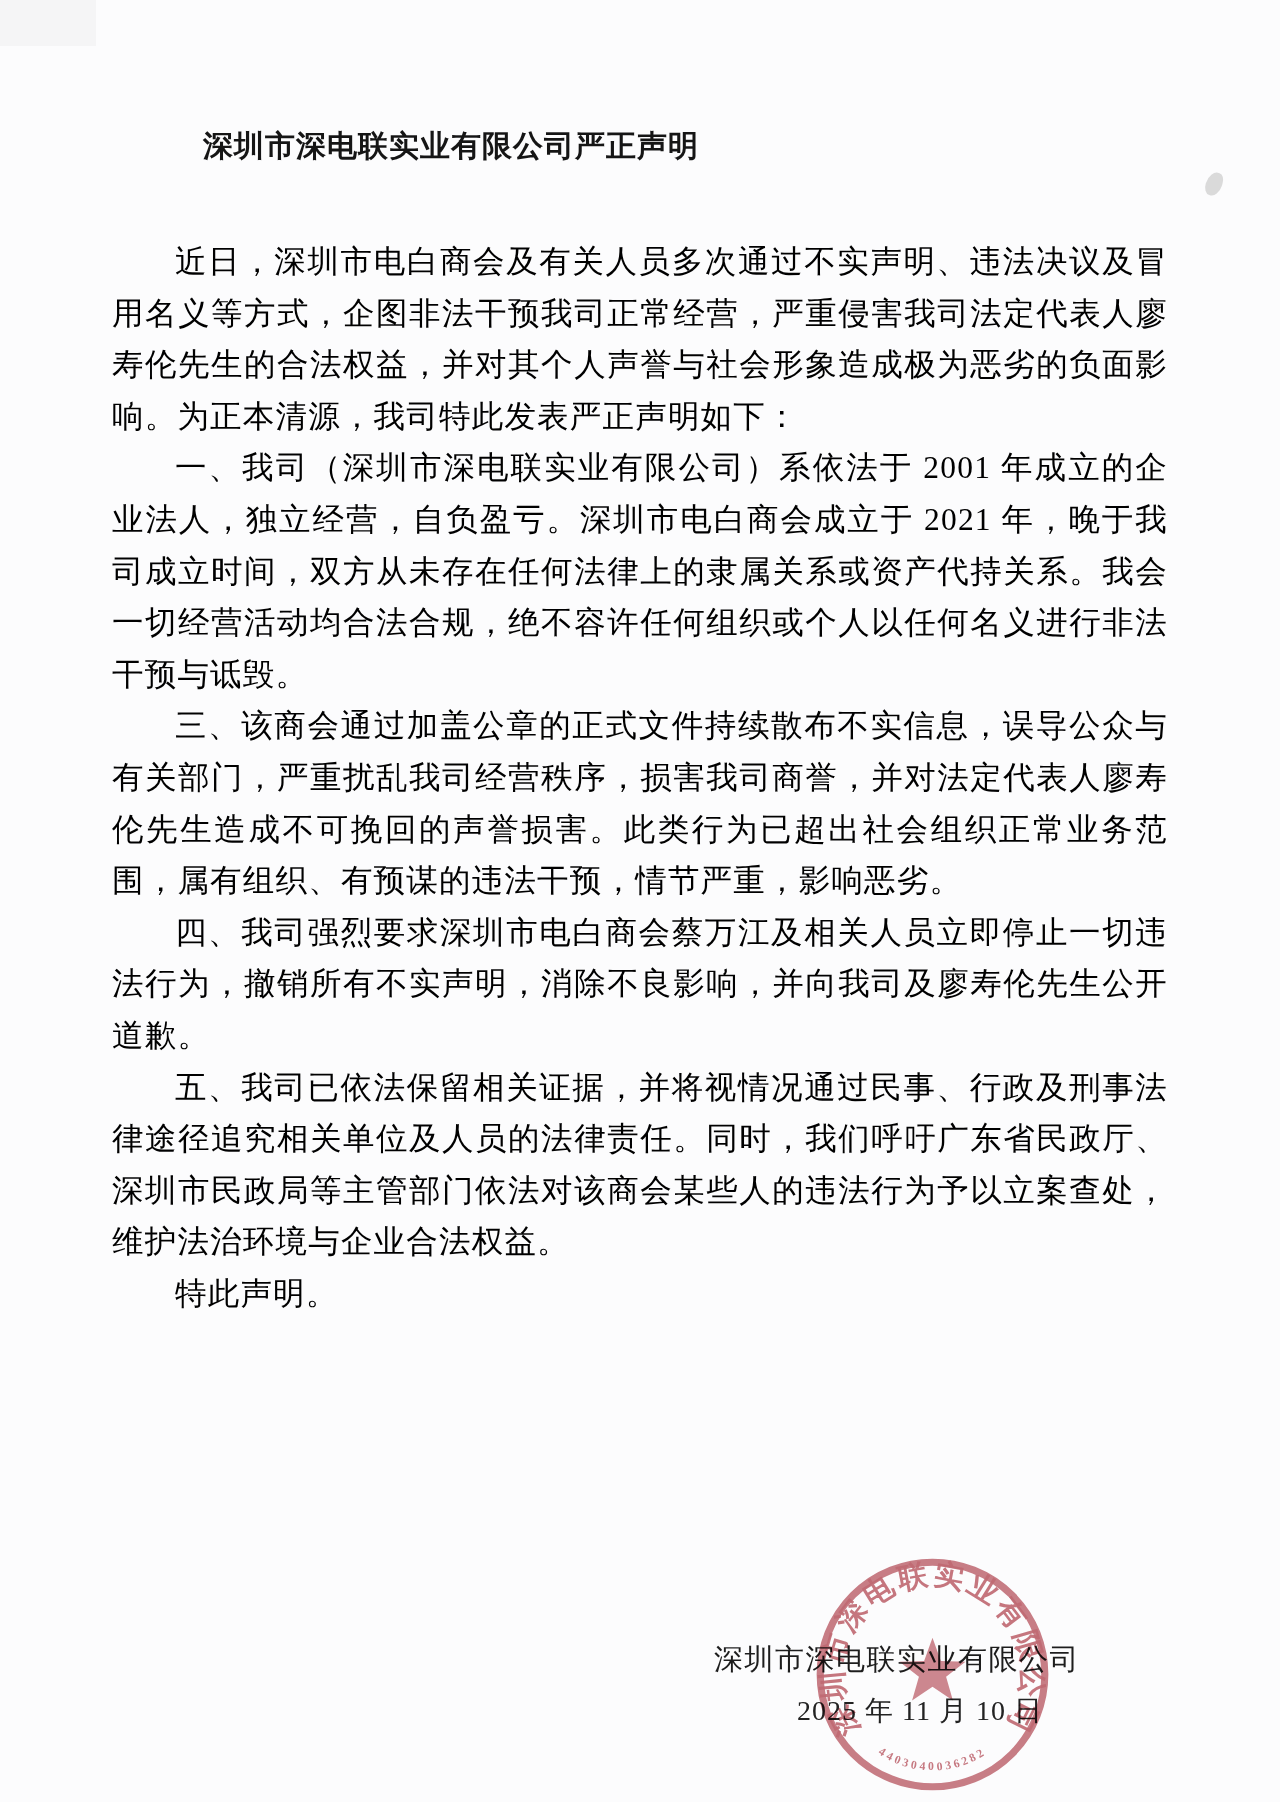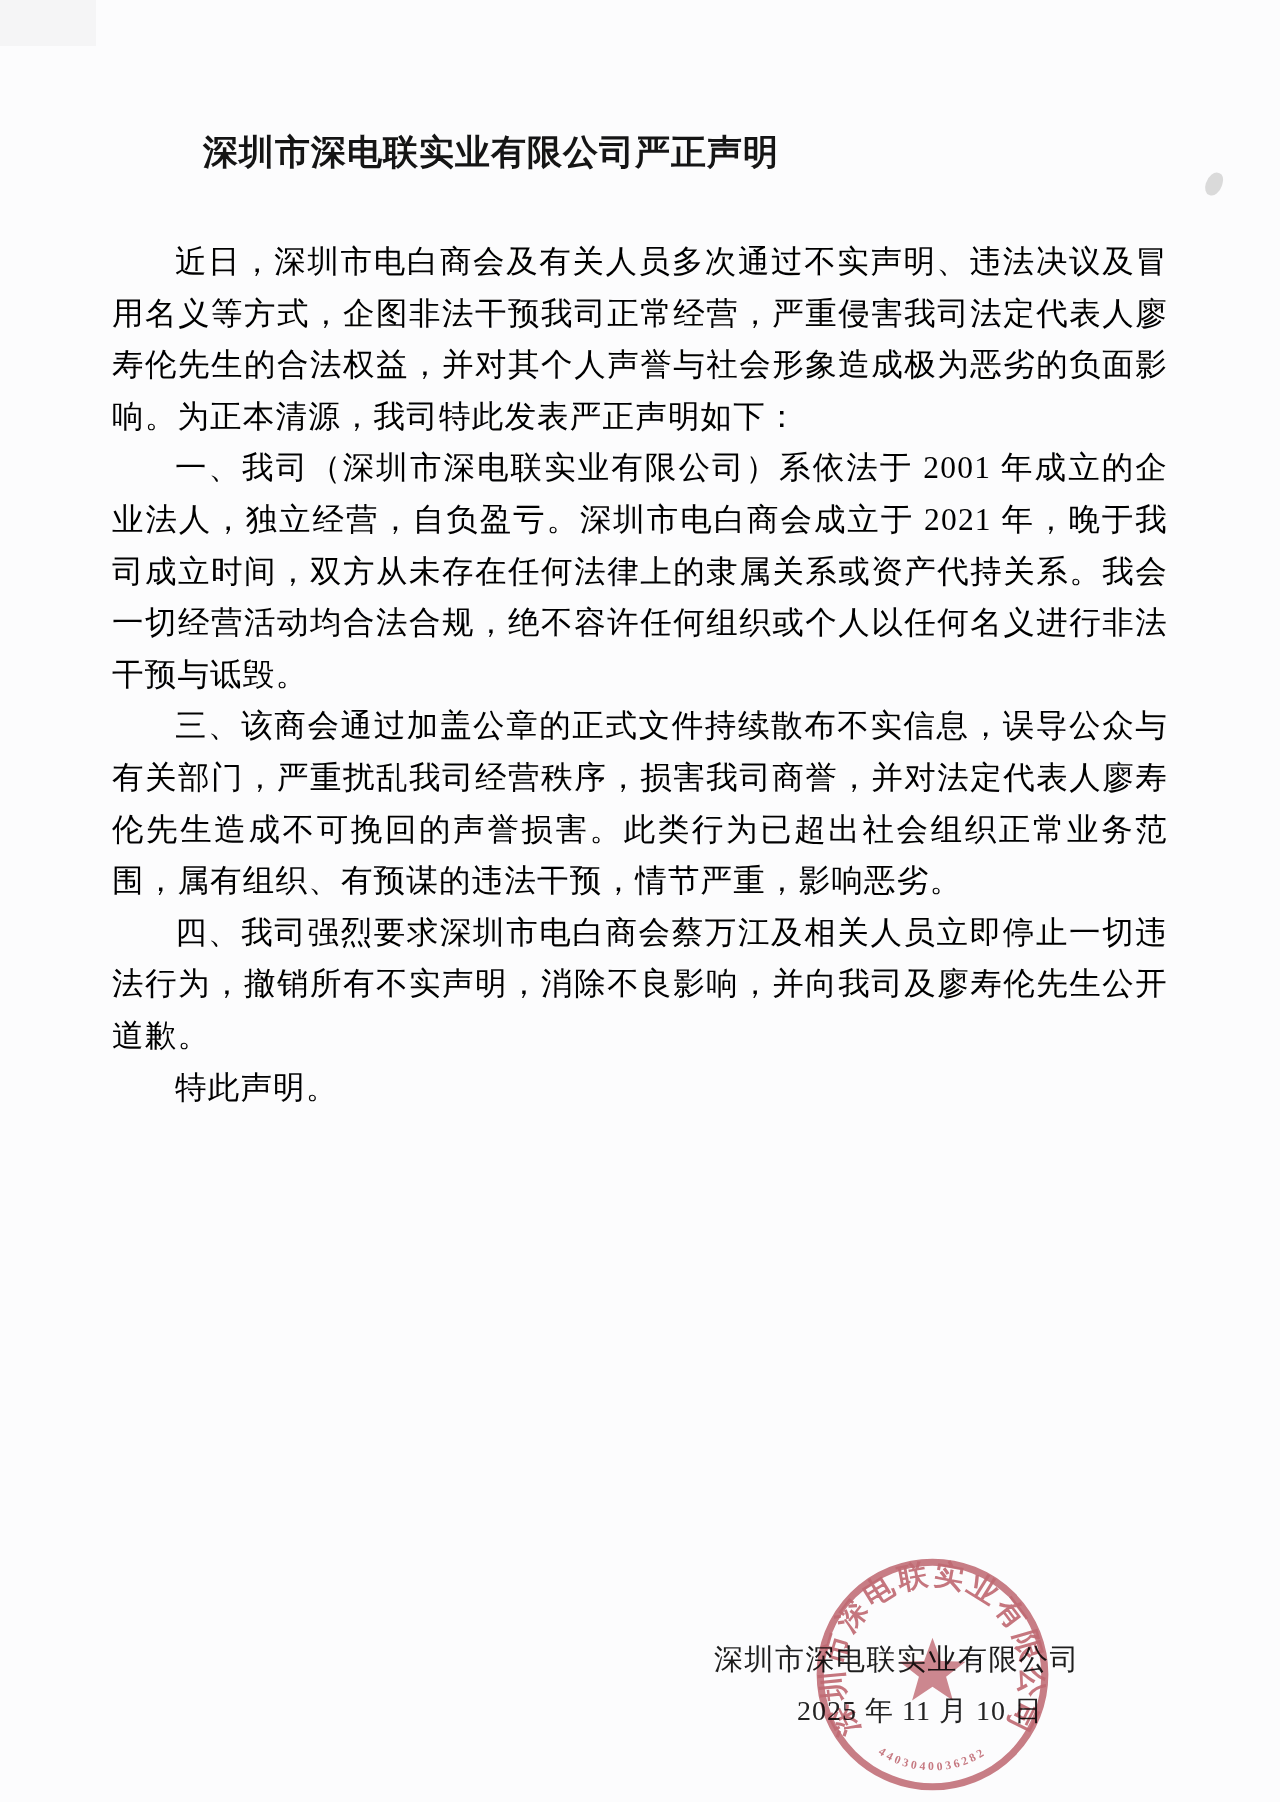--- a/index.html
+++ b/index.html
@@ -16,21 +16,21 @@
   .corner-shade {
     position: absolute; left: 0; top: 0; width: 96px; height: 46px;
     background: #f5f5f6;
   }
   .doc-title {
     position: absolute;
     left: 203px;
     top: 106px;
     font-family: "Liberation Sans", "DejaVu Sans", sans-serif;
     font-weight: 700;
-    font-size: 35px;
+    font-size: 30px;
     letter-spacing: 1px;
     color: #151515;
     white-space: nowrap;
   }
   .smudge {
     position: absolute;
     left: 1206px;
     top: 172px;
     width: 16px;
     height: 24px;
@@ -95,20 +95,21 @@
 
   <h1 class="doc-title">深圳市深电联实业有限公司严正声明</h1>
 
   <div class="smudge"></div>
 
   <div class="doc-body">
     <p>近日，深圳市电白商会及有关人员多次通过不实声明、违法决议及冒用名义等方式，企图非法干预我司正常经营，严重侵害我司法定代表人廖寿伦先生的合法权益，并对其个人声誉与社会形象造成极为恶劣的负面影响。为正本清源，我司特此发表严正声明如下：</p>
     <p>一、我司（深圳市深电联实业有限公司）系依法于 2001 年成立的企业法人，独立经营，自负盈亏。深圳市电白商会成立于 2021 年，晚于我司成立时间，双方从未存在任何法律上的隶属关系或资产代持关系。我会一切经营活动均合法合规，绝不容许任何组织或个人以任何名义进行非法干预与诋毁。</p>
     <p>三、该商会通过加盖公章的正式文件持续散布不实信息，误导公众与有关部门，严重扰乱我司经营秩序，损害我司商誉，并对法定代表人廖寿伦先生造成不可挽回的声誉损害。此类行为已超出社会组织正常业务范围，属有组织、有预谋的违法干预，情节严重，影响恶劣。</p>
     <p>四、我司强烈要求深圳市电白商会蔡万江及相关人员立即停止一切违法行为，撤销所有不实声明，消除不良影响，并向我司及廖寿伦先生公开道歉。</p>
+    <p>五、我司已依法保留相关证据，并将视情况通过民事、行政及刑事法律途径追究相关单位及人员的法律责任。同时，我们呼吁广东省民政厅、深圳市民政局等主管部门依法对该商会某些人的违法行为予以立案查处，维护法治环境与企业合法权益。</p>
     <p>特此声明。</p>
   </div>
 
   <div class="signature">深圳市深电联实业有限公司</div>
   <div class="sign-date">2025 年 11 月 10 日</div>
 
   <svg class="seal" viewBox="0 0 240 240" xmlns="http://www.w3.org/2000/svg">
     <defs>
       <path id="sealTopArc" d="M 47.9 170.5 A 88 88 0 1 1 192.1 170.5" fill="none"></path>
       <path id="sealBottomArc" d="M 43 173.9 A 94 94 0 0 0 197 173.9" fill="none"></path>

